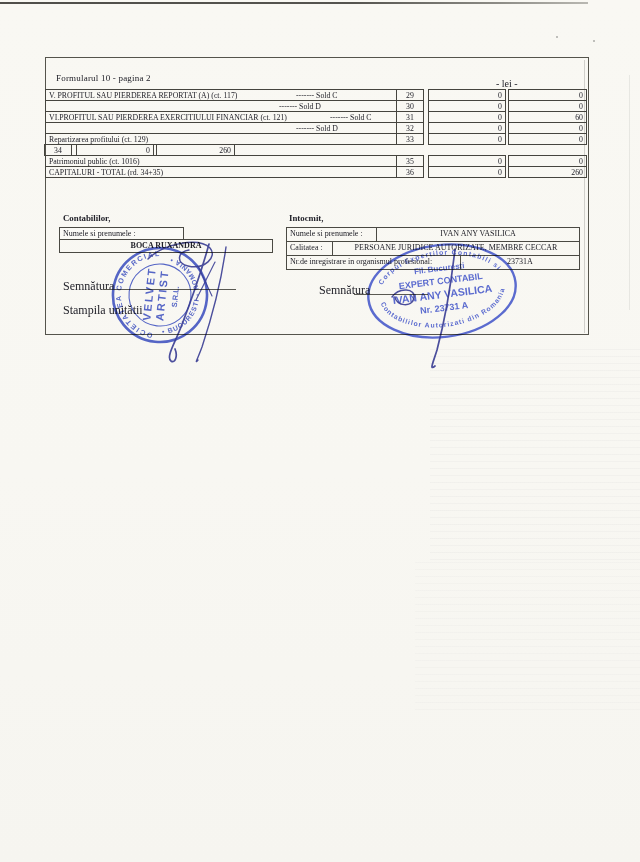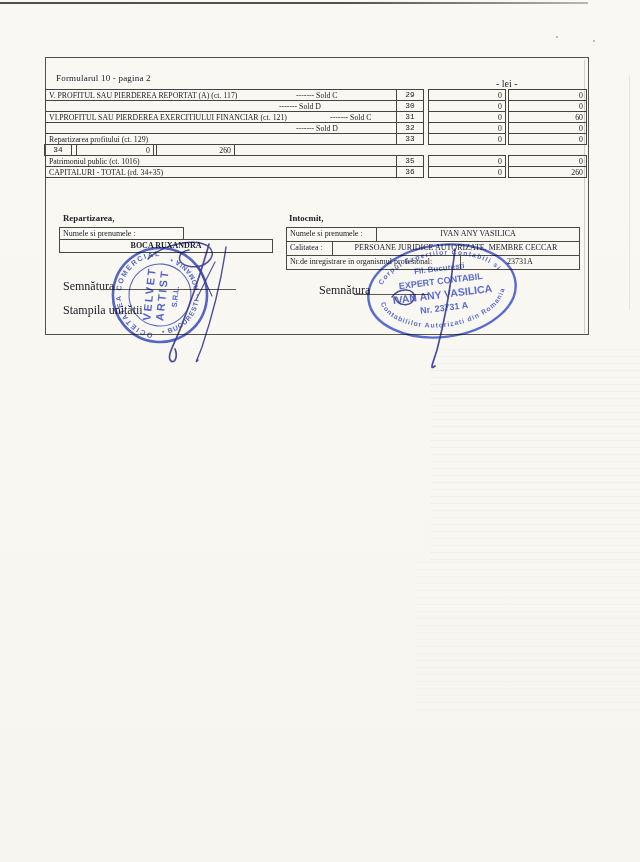--- a/index.html
+++ b/index.html
@@ -17,21 +17,21 @@
   .bleed-v.light{background:rgba(130,130,124,.14);}
   .bleed-block{background:repeating-linear-gradient(0deg,rgba(125,125,138,.05) 0 1px,transparent 1px 7px);}
   
   .form-box{left:45px;top:57px;width:533px;height:276px;border:1.5px solid #55544c;background:transparent;padding-left:9px;}
   .form-title{left:10px;top:15px;font-size:9px;letter-spacing:.2px;}
   .lei-label{left:450px;top:20px;font-size:10px;}
   
   .fin-table{left:-1px;top:32px;width:613px;}
   .t-row{display:flex;height:12px;margin-top:-1px;font-size:7.8px;line-height:11px;}
   .c-desc{width:347px;border:1px solid #45443e;padding-left:3px;position:relative;white-space:nowrap;overflow:hidden;}
-  .c-nr{width:26px;border:1px solid #45443e;margin-left:-1px;text-align:center;font-family:Liberation Mono, monospace;}
+  .c-nr{width:26px;border:1px solid #45443e;margin-left:-1px;text-align:center;}
   .g1{width:4px;}
   .c-v1{width:73px;border:1px solid #45443e;text-align:right;padding-right:3px;}
   .g2{width:2px;}
   .c-v2{width:74px;border:1px solid #45443e;text-align:right;padding-right:3px;}
   .sold{position:absolute;top:0;}
   .row-0 .sold{left:250px;} .row-1 .sold{left:233px;}
   .row-2 .sold{left:284px;} .row-3 .sold{left:250px;}
   
   .sec-heading{font-size:8.8px;font-weight:bold;}
   .small-box{border:1px solid #4a4943;font-size:8px;line-height:11px;padding-left:3px;background:rgba(255,255,255,.25);}
@@ -145,21 +145,21 @@
       <span class="sold"></span>
     </div>
     <div class="c-nr">36</div>
     <div class="g1"></div>
     <div class="c-v1">0</div>
     <div class="g2"></div>
     <div class="c-v2">260</div>
   </div>
     </div>
 
-  <div class="abs sec-heading" style="left:17px;top:155px;">Repartizarea,</div>
+  <div class="abs sec-heading" style="left:17px;top:155px;">Contabililor,</div>
   <div class="abs small-box" style="left:13px;top:169px;width:120px;height:11px;">
     <span>Numele si prenumele :</span>
   </div>
   <div class="abs name-value-box" style="left:13px;top:181px;width:212px;height:12px;">
     <span>BOCA RUXANDRA</span>
   </div>
   <div class="abs sig-label" style="left:17px;top:221px;">Semnătura</div>
   <div class="abs sig-line" style="left:57px;top:230px;width:133px;"></div>
   <div class="abs sig-label" style="left:17px;top:245px;">Stampila unitătii</div>
 

